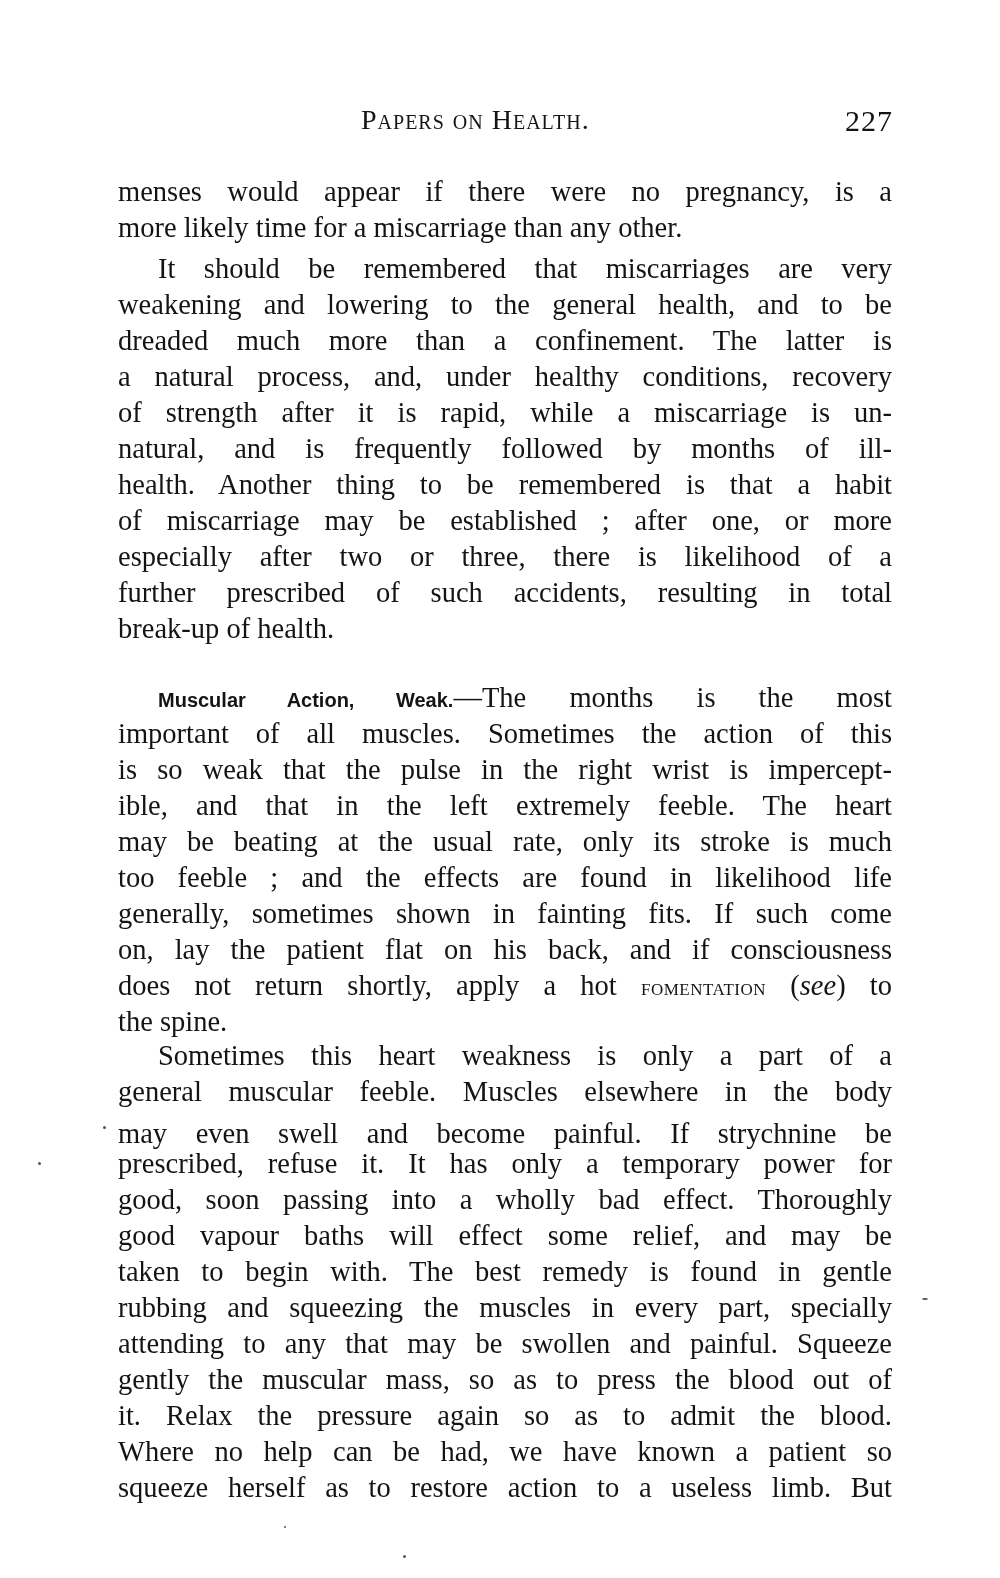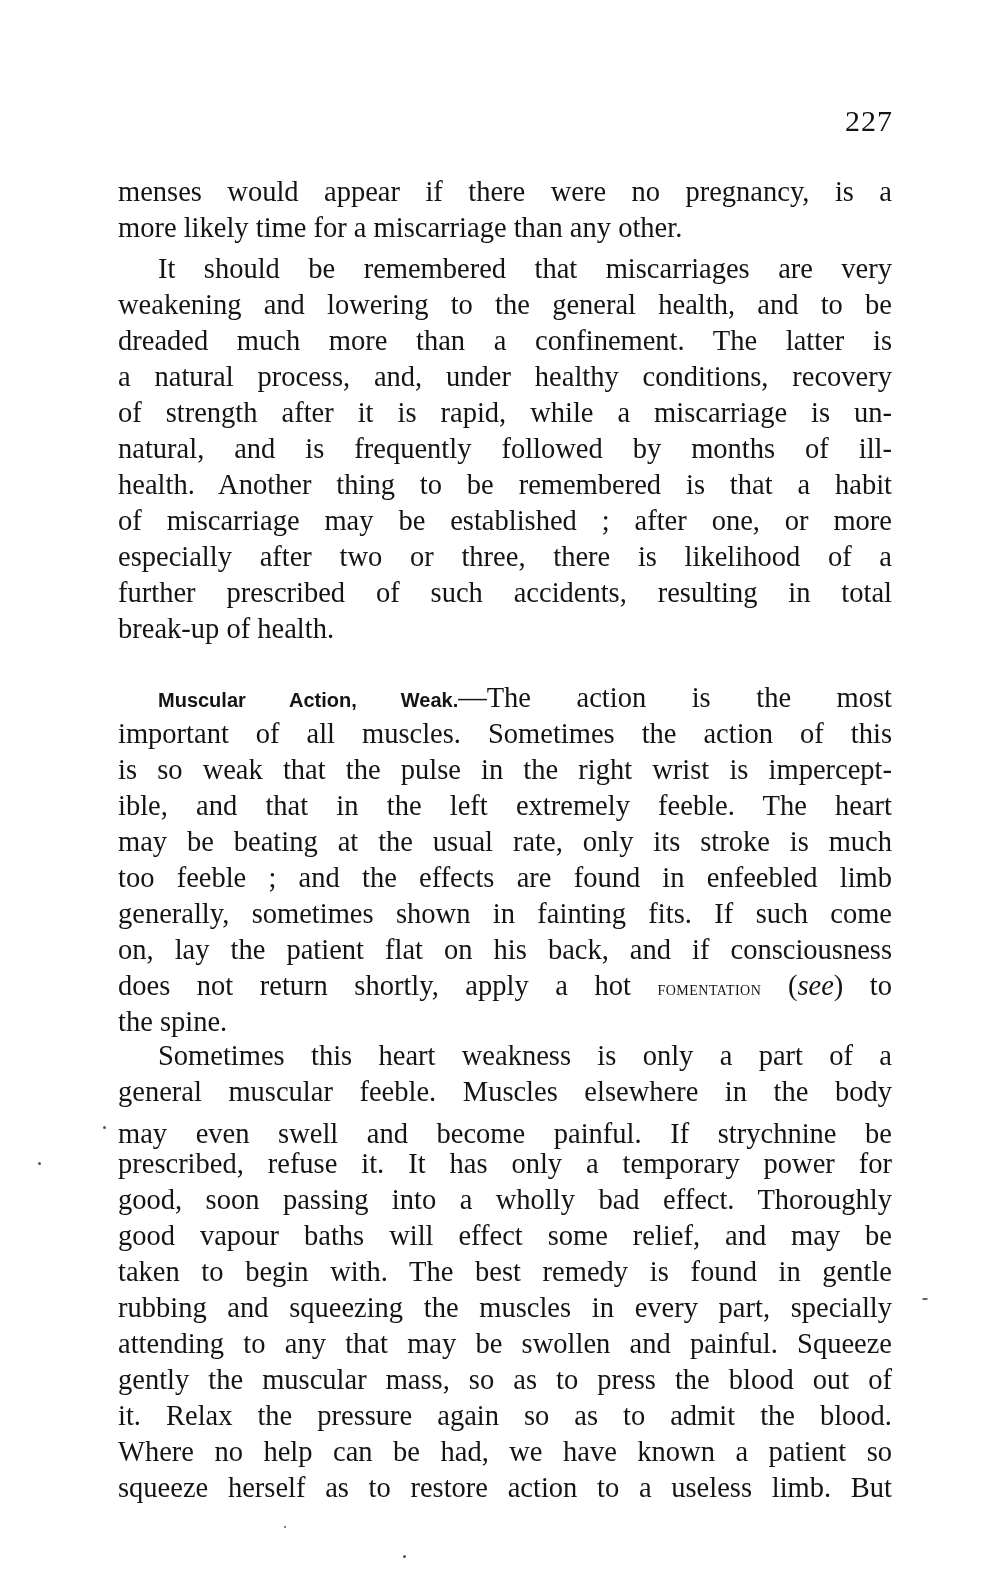--- a/index.html
+++ b/index.html
@@ -61,38 +61,39 @@
       width: 734px;
     }
     .heading {
       font-family: "Liberation Sans", "DejaVu Sans", sans-serif;
       font-weight: bold;
       font-size: 20px;
     }
     .smallcaps {
       font-variant: small-caps;
       letter-spacing: 0.5px;
-      font-size: 20px;
+      font-size: 24px;
       margin-top: 32px;
     }
     .ital {
       font-style: italic;
     }
     .speck {
       position: absolute;
       width: 3px;
       height: 3px;
       background: #555;
       border-radius: 50%;
     }
   </style>
 </head>
 <body>
 
 <div class="running-head">
+  <span class="title">Papers on Health.</span>
   <span class="page-num">227</span>
 </div>
 
 <div class="text-block" style="top:174px;">
   <div class="line" style="top:0px;">menses would appear if there were no pregnancy, is a</div>
   <div class="line last" style="top:36px;">more likely time for a miscarriage than any other.</div>
 </div>
 
 <div class="text-block" style="top:251px;">
   <div class="line indent" style="top:0px;">It should be remembered that miscarriages are very</div>
@@ -102,26 +103,26 @@
   <div class="line" style="top:144px;">of strength after it is rapid, while a miscarriage is un-</div>
   <div class="line" style="top:180px;">natural, and is frequently followed by months of ill-</div>
   <div class="line" style="top:216px;">health.  Another thing to be remembered is that a habit</div>
   <div class="line" style="top:252px;">of miscarriage may be established ; after one, or more</div>
   <div class="line" style="top:288px;">especially after two or three, there is likelihood of a</div>
   <div class="line" style="top:324px;">further prescribed of such accidents, resulting in total</div>
   <div class="line last" style="top:360px;">break-up of health.</div>
 </div>
 
 <div class="text-block" style="top:680px;">
-  <div class="line indent" style="top:0px;"><span class="heading">Muscular Action, Weak.</span><span>—</span><span>The action is the most</span></div>
+  <div class="line indent" style="top:0px;"><span class="heading">Muscular Action, Weak.</span><span>—</span><span>The months is the most</span></div>
   <div class="line" style="top:36px;">important of all muscles.  Sometimes the action of this</div>
   <div class="line" style="top:72px;">is so weak that the pulse in the right wrist is impercept-</div>
   <div class="line" style="top:108px;">ible, and that in the left extremely feeble.  The heart</div>
   <div class="line" style="top:144px;">may be beating at the usual rate, only its stroke is much</div>
-  <div class="line" style="top:180px;">too feeble ; and the effects are found in enfeebled limb</div>
+  <div class="line" style="top:180px;">too feeble ; and the effects are found in likelihood life</div>
   <div class="line" style="top:216px;">generally, sometimes shown in fainting fits. If such come</div>
   <div class="line" style="top:252px;">on, lay the patient flat on his back, and if consciousness</div>
   <div class="line" style="top:288px;"><span>does not return shortly, apply a hot</span> <span class="smallcaps">fomentation</span> <span>(</span><span class="ital">see</span><span>)</span> <span>to</span></div>
   <div class="line last" style="top:324px;">the spine.</div>
 </div>
 
 <div class="text-block" style="top:1038px;">
   <div class="line indent" style="top:0px;">Sometimes this heart weakness is only a part of a</div>
   <div class="line" style="top:36px;">general muscular feeble.  Muscles elsewhere in the body</div>
   <div class="line" style="top:78px;">may even swell and become painful.  If strychnine be</div>

